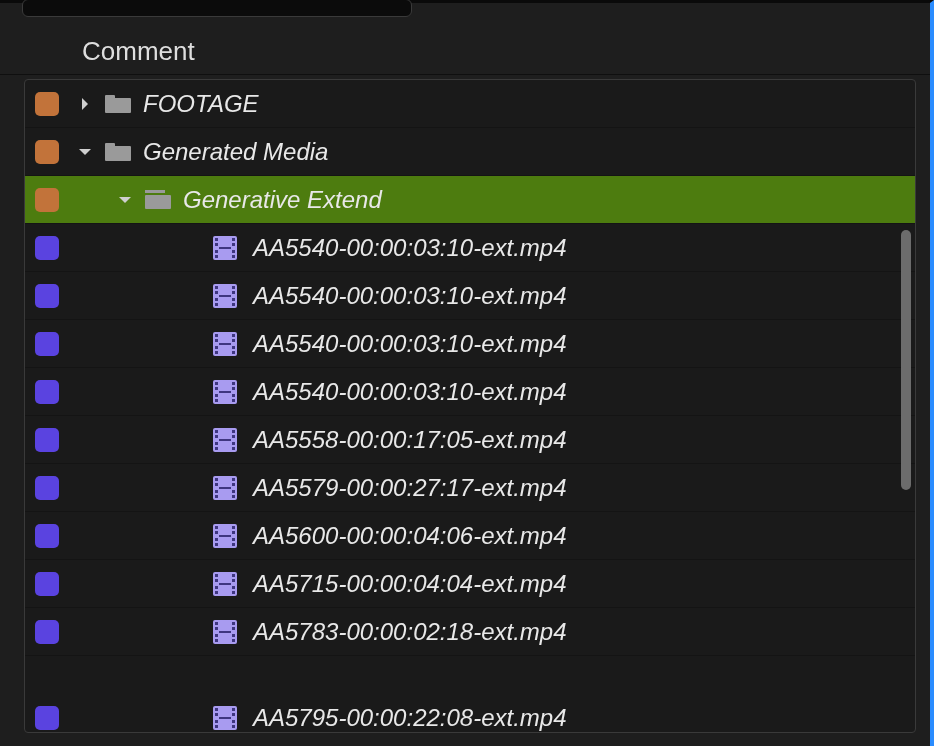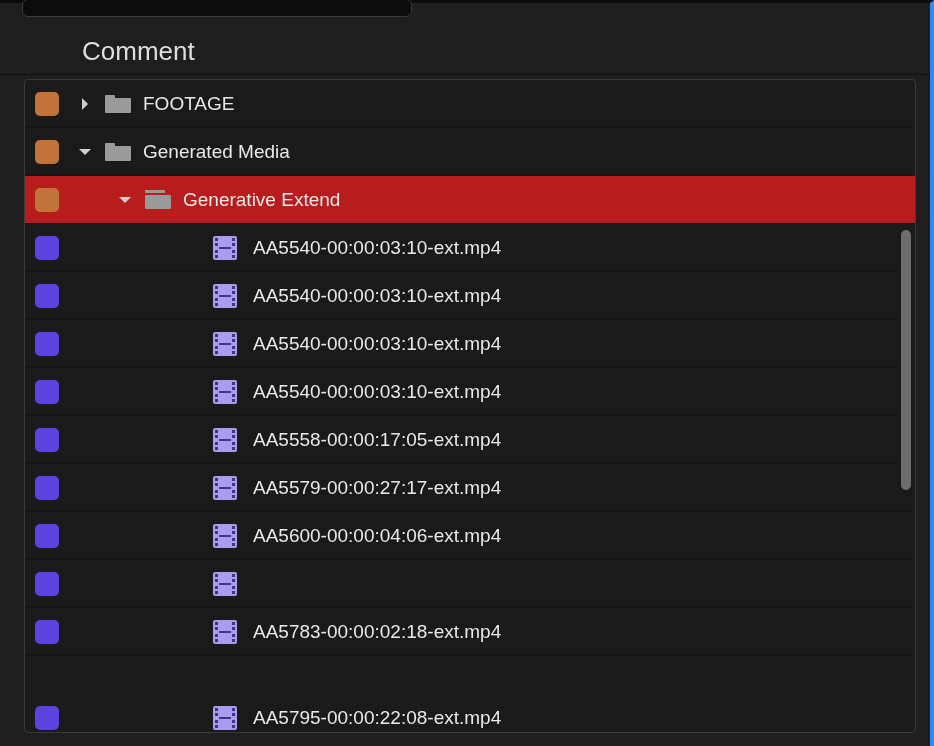--- a/index.html
+++ b/index.html
@@ -51,26 +51,27 @@
     background: #1a1a1a;
     overflow: hidden;
   }
   .rows { display: flex; flex-direction: column; }
   .row {
     display: flex;
     align-items: center;
     height: 48px;
     border-bottom: 1px solid #141414;
     padding-left: 10px;
-    font-size: 19px;
+    font-size: 24px;
     color: #e8e8e8;
+    font-style: italic;
   }
   .row.partial { height: 36px; margin-top: 44px; }
   .row.selected {
-    background: #b91c1c;
+    background: #4d7c0f;
   }
   .swatch {
     width: 24px;
     height: 24px;
     border-radius: 5px;
     margin-right: 10px;
     flex-shrink: 0;
   }
   .swatch.orange { background: #c2733a; }
   .swatch.violet { background: #5a43e0; }
@@ -308,20 +309,21 @@
               <rect x="2" y="2" width="3" height="3" fill="#3f3680"></rect>
               <rect x="2" y="7" width="3" height="3" fill="#3f3680"></rect>
               <rect x="2" y="14" width="3" height="3" fill="#3f3680"></rect>
               <rect x="2" y="19" width="3" height="3" fill="#3f3680"></rect>
               <rect x="19" y="2" width="3" height="3" fill="#3f3680"></rect>
               <rect x="19" y="7" width="3" height="3" fill="#3f3680"></rect>
               <rect x="19" y="14" width="3" height="3" fill="#3f3680"></rect>
               <rect x="19" y="19" width="3" height="3" fill="#3f3680"></rect>
               <rect x="6" y="11" width="12" height="2" fill="#3f3680"></rect>
             </svg></div>
+          <span class="item-label">AA5715-00:00:04:04-ext.mp4</span>
         </div>
         <div class="row">
           <div class="swatch violet"></div>
           <div class="indent-spacer" style="width: 80px;"></div>
           <div class="indent-spacer" style="width: 60px;"></div>
           <div class="clip-icon"><svg viewBox="0 0 24 24">
               <rect x="0" y="0" width="24" height="24" rx="2" fill="#a89bf0"></rect>
               <rect x="2" y="2" width="3" height="3" fill="#3f3680"></rect>
               <rect x="2" y="7" width="3" height="3" fill="#3f3680"></rect>
               <rect x="2" y="14" width="3" height="3" fill="#3f3680"></rect>

